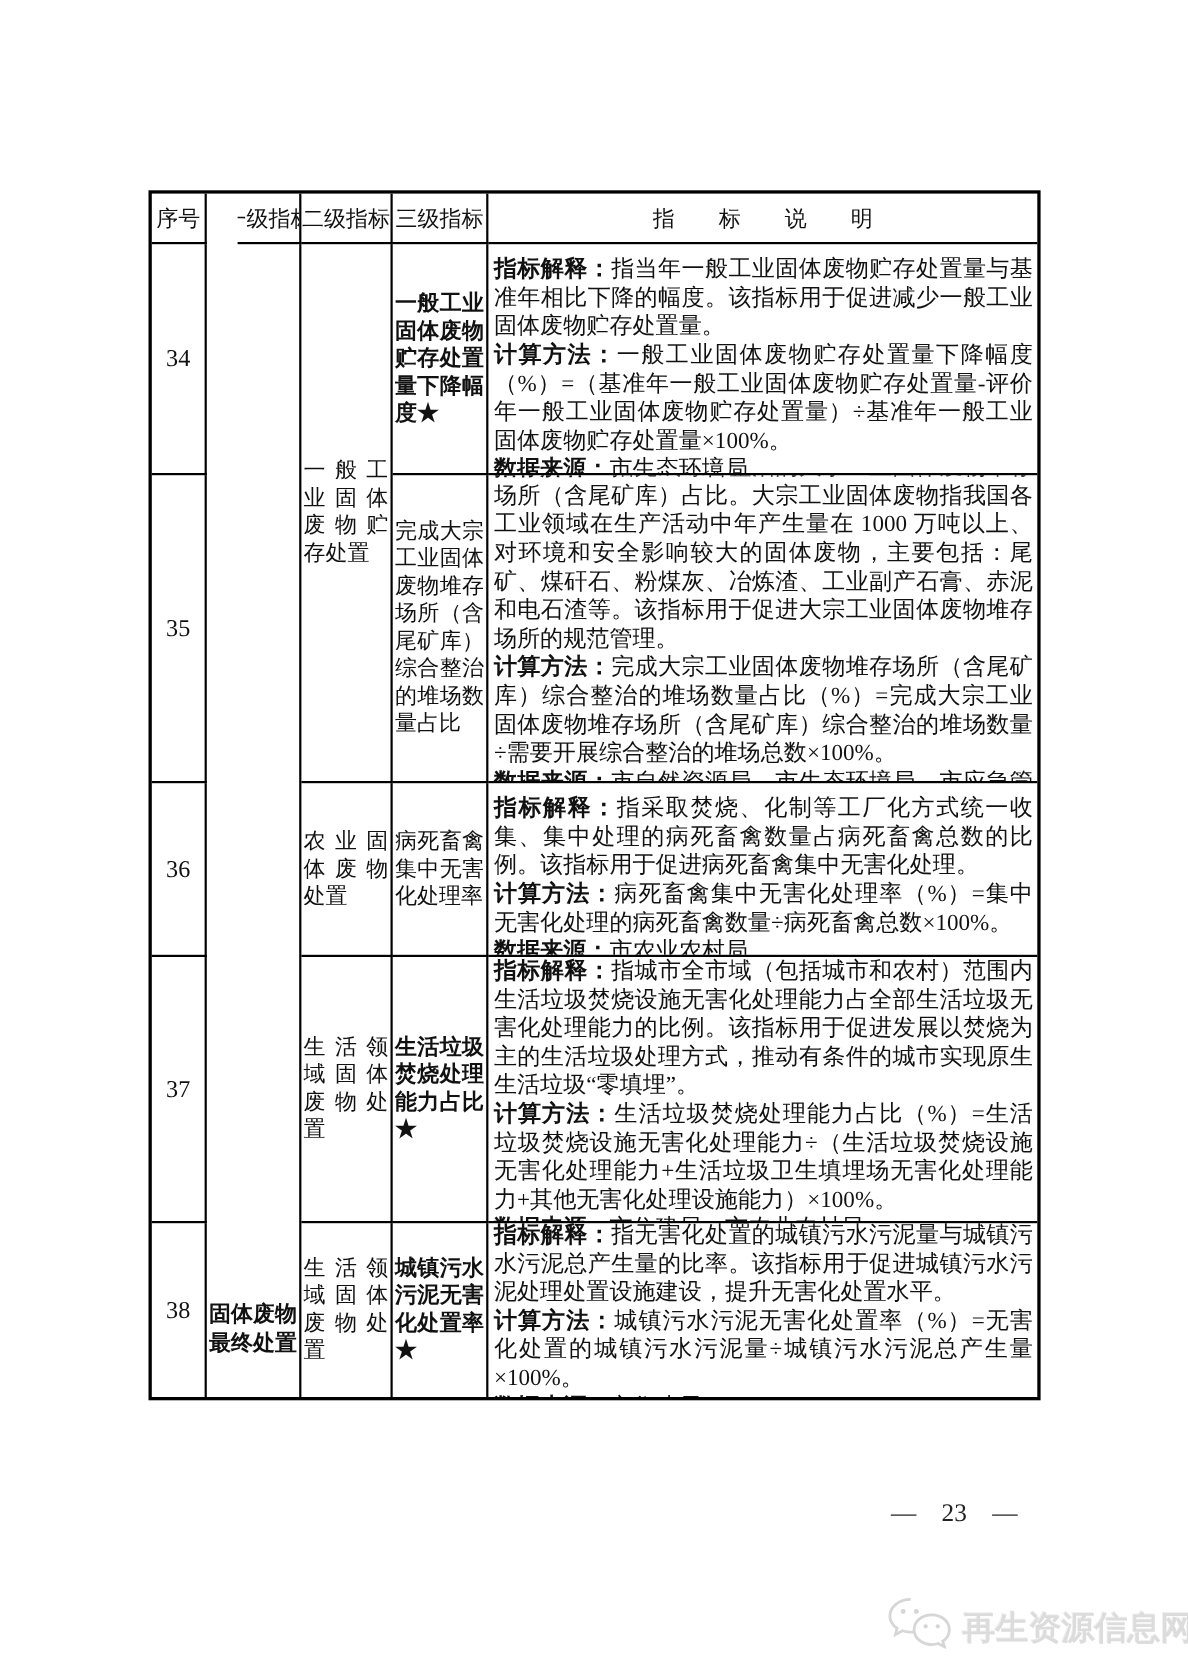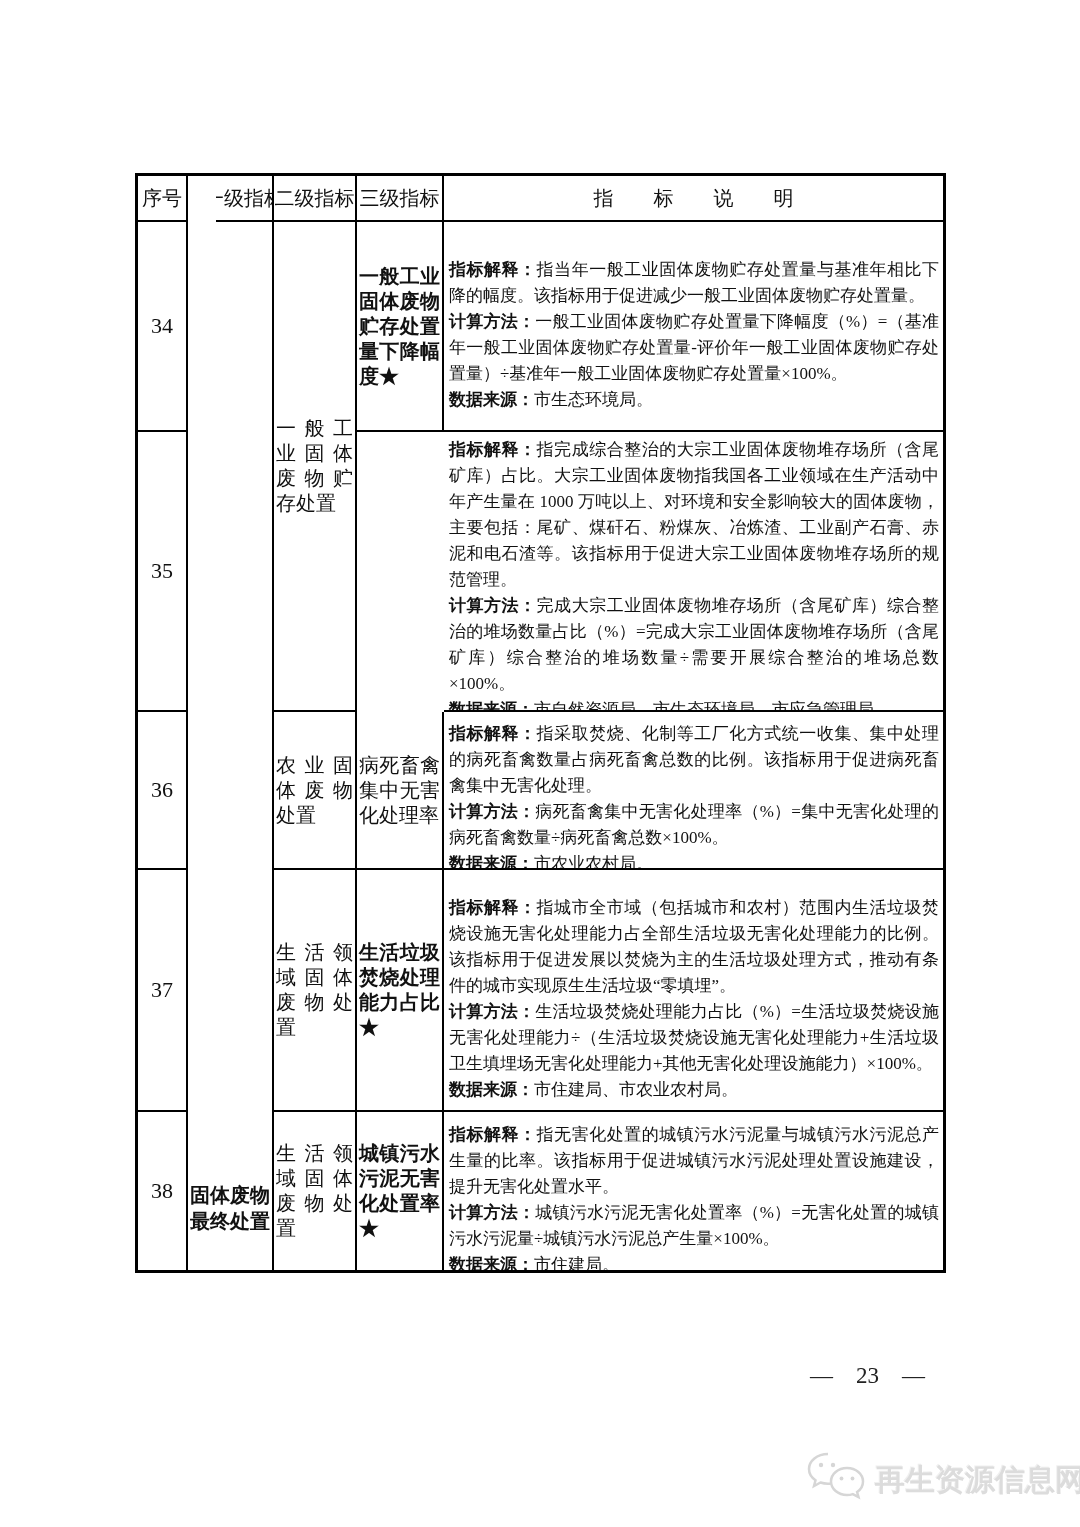--- a/index.html
+++ b/index.html
@@ -26,21 +26,21 @@
   .idx{font-size:22px;}
   .lvl{
     font-size:20px;line-height:25px;align-items:flex-start;
     padding:0 2px;text-align:justify;
   }
   .lvl .inner{width:100%;text-align:justify;}
   .bold{font-weight:700;}
   .lvl1cell{justify-content:flex-end;padding-bottom:36px;font-weight:700;font-size:20px;line-height:26px;}
   .lvl1cell .inner{width:100%;text-align:justify;padding:0 2px;box-sizing:border-box;}
   .desc{
-    font-size:17px;line-height:26px;align-items:stretch;justify-content:center;
+    font-size:21px;line-height:26px;align-items:stretch;justify-content:center;
     padding:18px 4px 1px 5px;text-align:justify;
   }
   .seg b{font-weight:700;}
   .footer-page{
     position:absolute;left:810px;top:1360px;width:150px;
     font-size:23px;color:#222;text-align:left;white-space:pre;
   }
   .watermark{
     position:absolute;left:805px;top:1448px;width:260px;height:64px;
     display:flex;align-items:center;gap:8px;
@@ -81,20 +81,23 @@
   </div>
   <div class="cell lvl br bb" style="grid-row:5;grid-column:3;">
     <div class="inner">生活领域固体废物处置</div>
   </div>
   <div class="cell lvl br" style="grid-row:6;grid-column:3;">
     <div class="inner">生活领域固体废物处置</div>
   </div>
 
   <div class="cell lvl bold br bb" style="grid-row:2;grid-column:4;">
     <div class="inner">一般工业固体废物贮存处置量下降幅度★</div>
+  </div>
+  <div class="cell lvl br bb" style="grid-row:3;grid-column:4;">
+    <div class="inner">完成大宗工业固体废物堆存场所（含尾矿库）综合整治的堆场数量占比</div>
   </div>
   <div class="cell lvl br bb" style="grid-row:4;grid-column:4;">
     <div class="inner">病死畜禽集中无害化处理率</div>
   </div>
   <div class="cell lvl bold br bb" style="grid-row:5;grid-column:4;">
     <div class="inner">生活垃圾焚烧处理能力占比★</div>
   </div>
   <div class="cell lvl bold br" style="grid-row:6;grid-column:4;">
     <div class="inner">城镇污水污泥无害化处置率★</div>
   </div>

